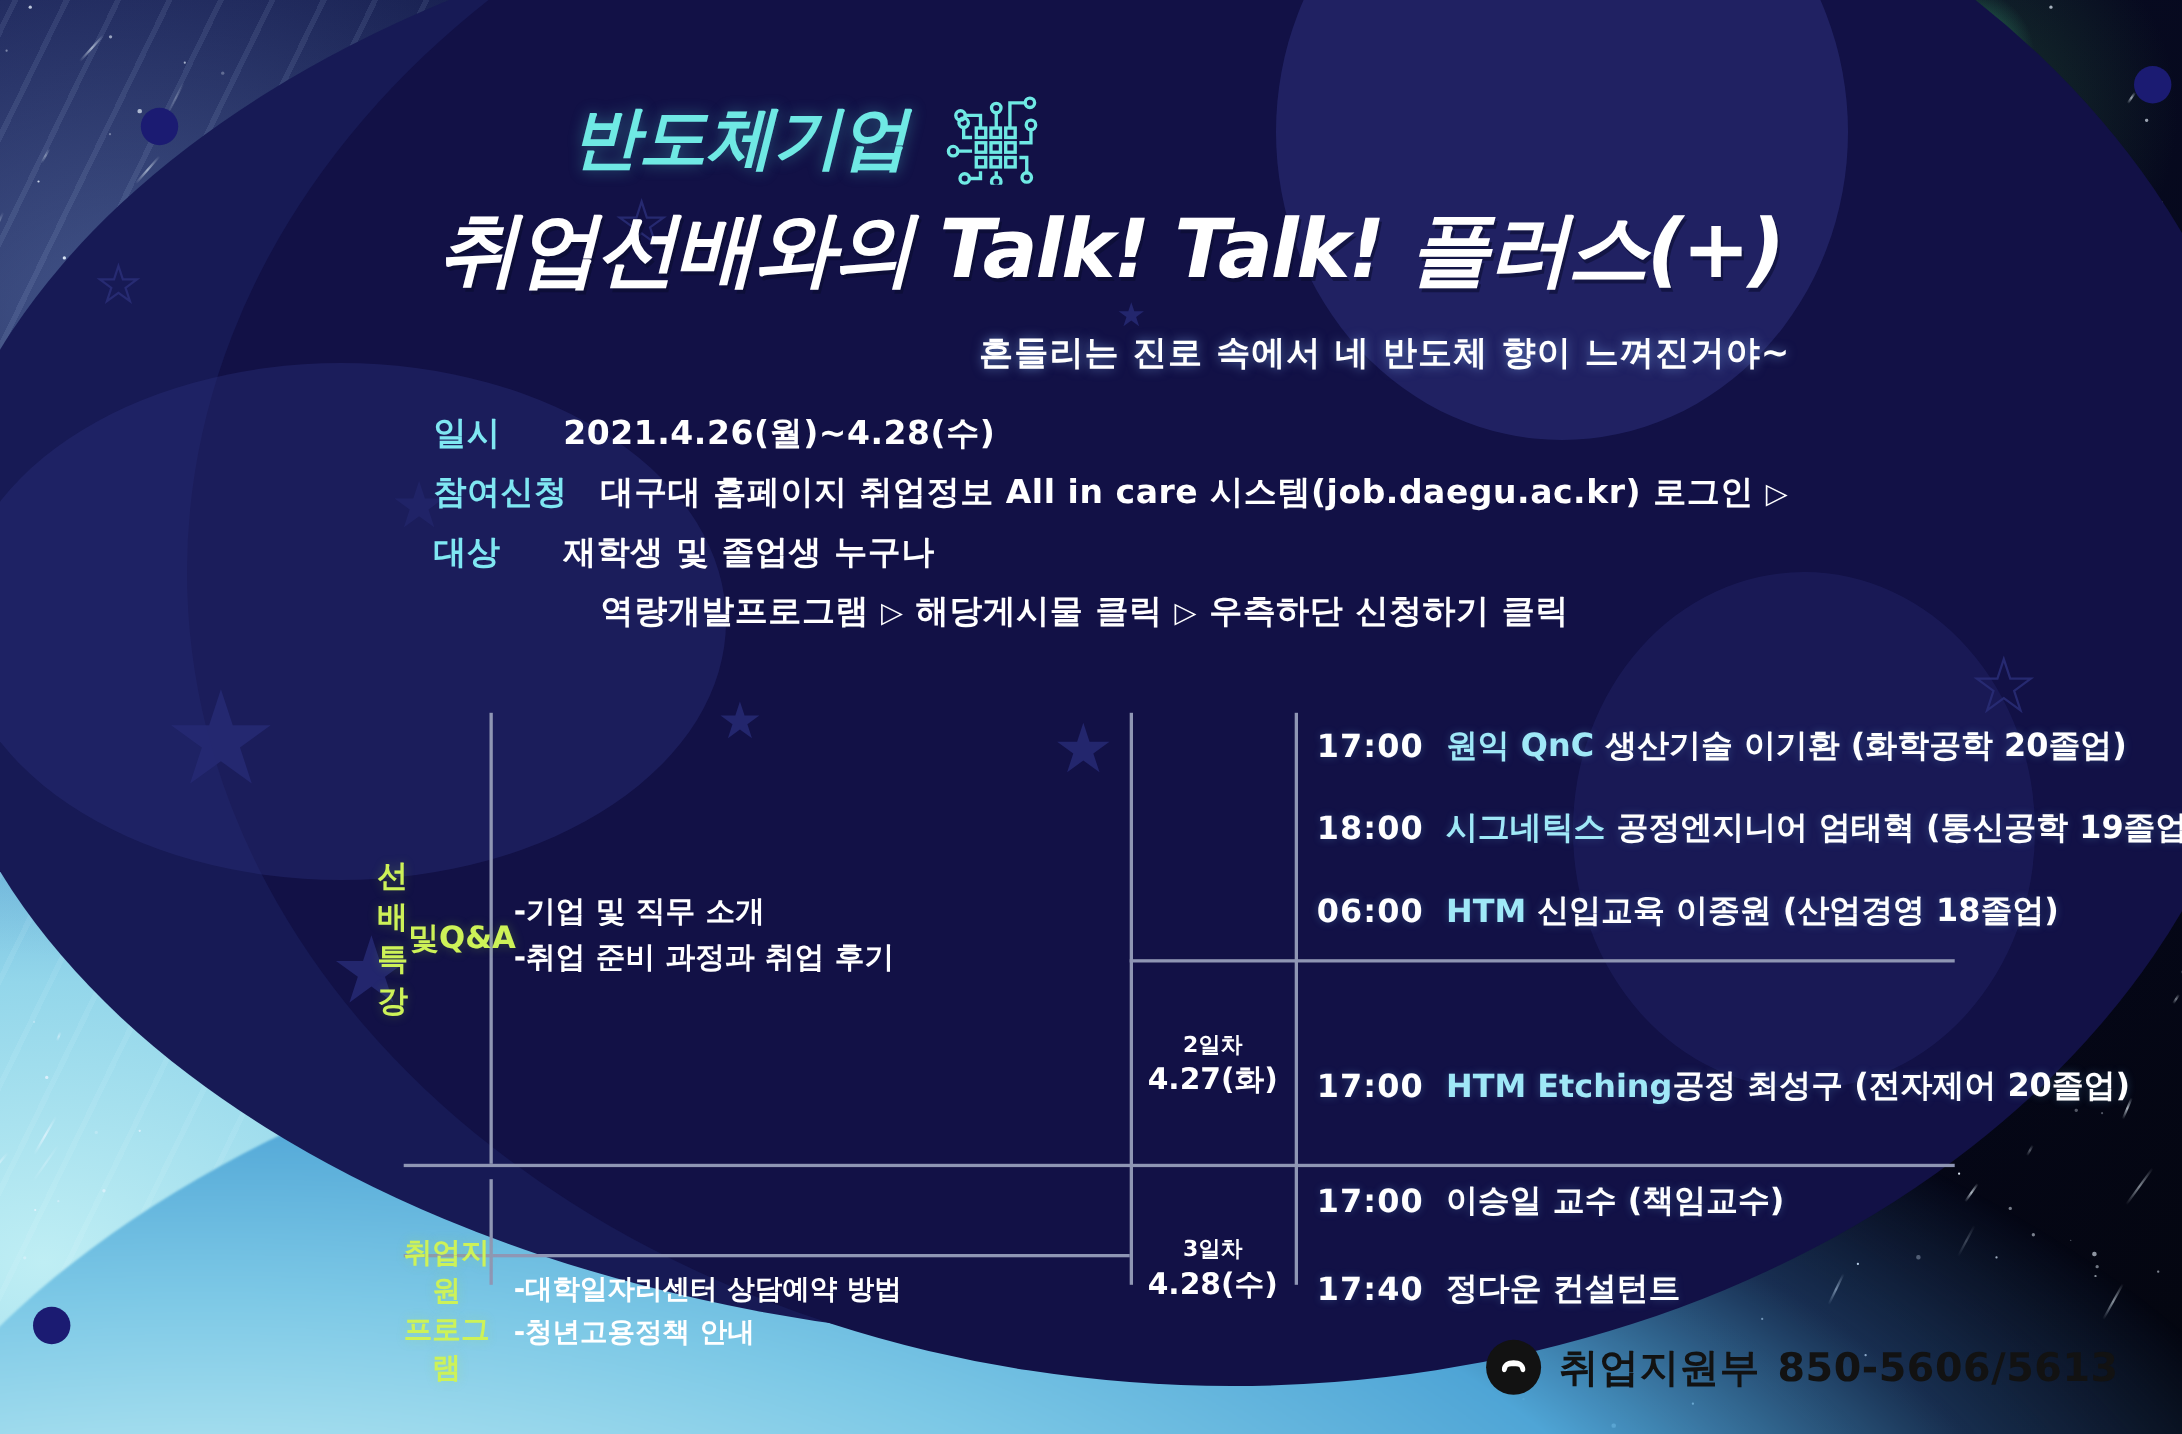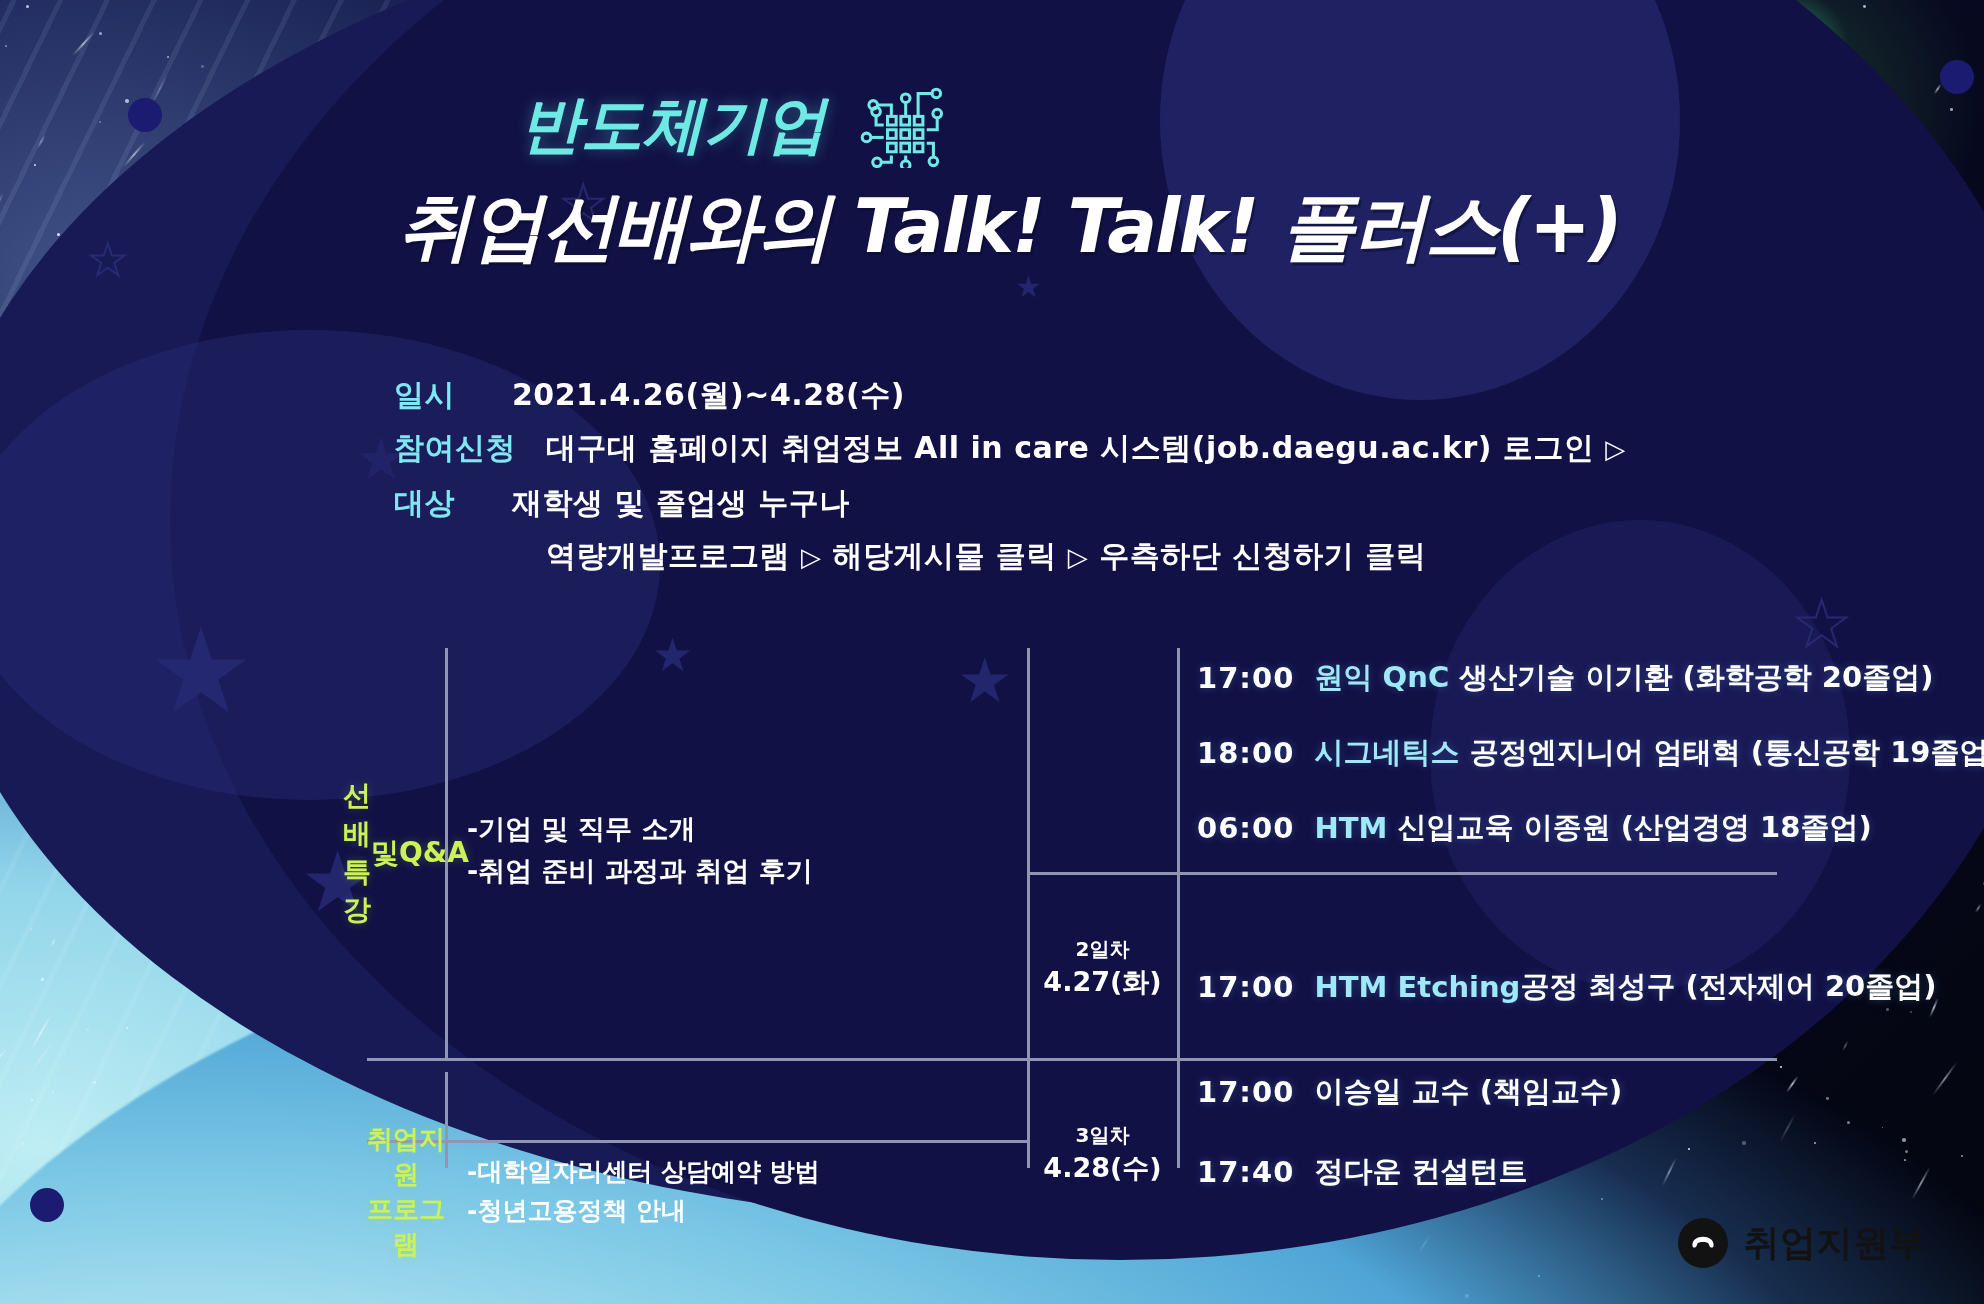--- a/index.html
+++ b/index.html
@@ -543,20 +543,21 @@
         <circle cx="16" cy="58" r="4.5"></circle>
         <circle cx="90" cy="33" r="4.5"></circle>
         <circle cx="86" cy="83" r="4.5"></circle>
         <circle cx="57" cy="87" r="4.5"></circle>
         <circle cx="27" cy="84" r="4.5"></circle>
       </g>
     </svg>
   </div>
 
   <div class="title2">취업선배와의 Talk! Talk! 플러스(+)</div>
+  <div class="tagline">흔들리는 진로 속에서 네 반도체 향이 느껴진거야~</div>
 
   <div class="info">
     <div class="row">
       <span class="k w1">일시</span><span class="v">2021.4.26(월)~4.28(수)</span>
     </div>
     <div class="row">
       <span class="k w2">참여신청</span><span class="v">대구대 홈페이지 취업정보 All in care 시스템(job.daegu.ac.kr) 로그인</span>
       <span class="tri">▷</span>
     </div>
     <div class="row">
@@ -642,15 +643,16 @@
     </div>
   </div>
 
   <div class="footer">
     <span class="phone-circle">
       <svg width="30" height="30" viewBox="0 0 24 24" aria-hidden="true">
         <path d="M3.5 13.5c0-4.2 3.9-6.6 8.5-6.6s8.5 2.4 8.5 6.6c0 1.3-.6 2.1-1.6 2.1-.9 0-1.5-.5-1.8-1.4l-.5-1.5c-.2-.7-.8-1-1.6-1.2-.9-.2-1.9-.3-3-.3s-2.1.1-3 .3c-.8.2-1.4.5-1.6 1.2l-.5 1.5c-.3.9-.9 1.4-1.8 1.4-1 0-1.6-.8-1.6-2.1z" fill="#ffffff"></path>
       </svg>
     </span>
     <span class="footer-text">취업지원부</span>
+    <span class="footer-text">850-5606/5613</span>
   </div>
 
 </div>
 
 </body></html>

